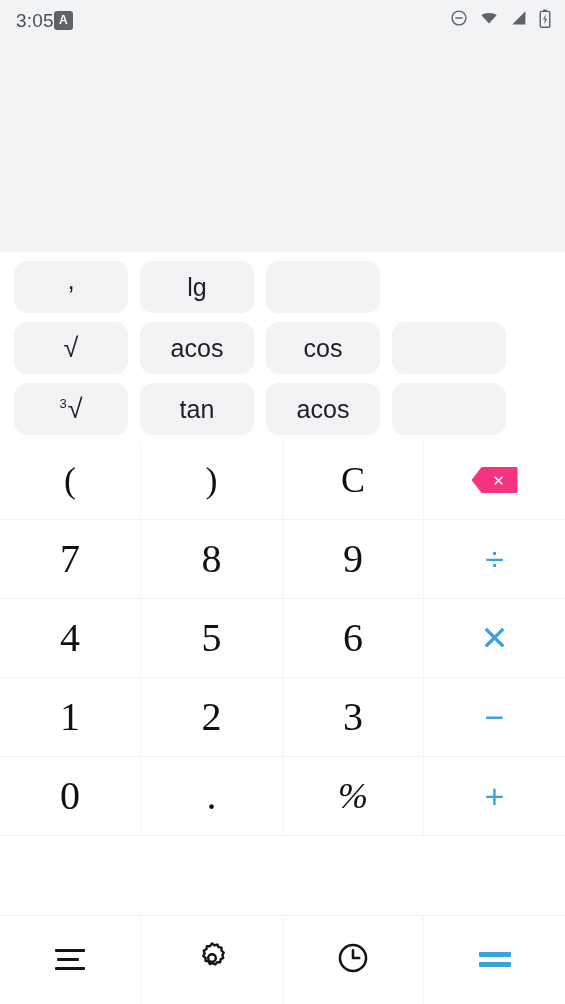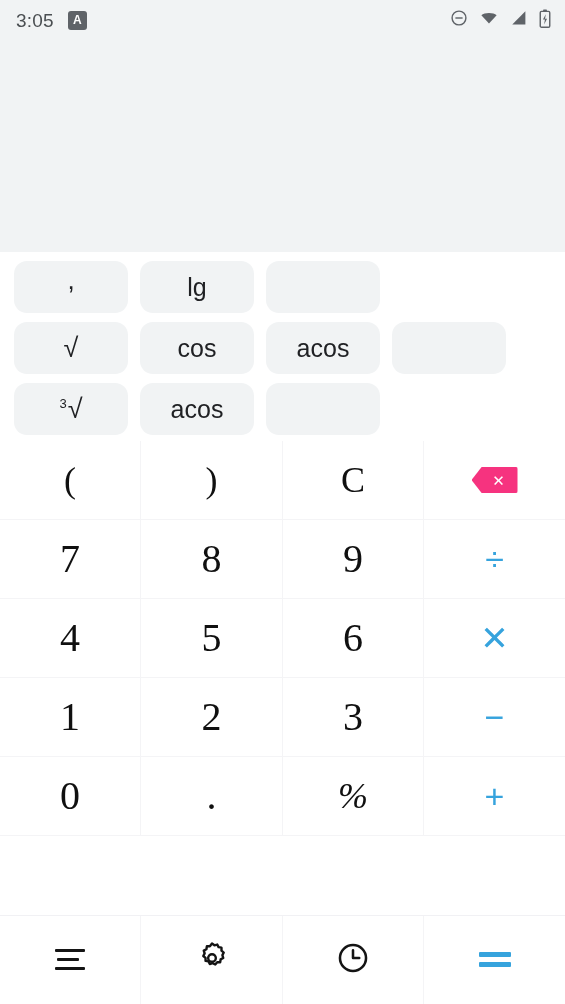--- a/index.html
+++ b/index.html
@@ -29,21 +29,21 @@
     align-items: center;
     padding: 0 14px 0 16px;
     flex: 0 0 40px;
   }
   .status-time {
     font-size: 19px;
     color: #4b4f52;
     letter-spacing: .2px;
     line-height: 1;
   }
-  .status-left { display: flex; align-items: flex-end; gap: 14px; }
+  .status-left { display: flex; align-items: flex-end; }
   .status-right { margin-left: auto; display: flex; align-items: center; gap: 11px; }
 
   .app-badge {
     width: 19px; height: 19px;
     border-radius: 3px;
     background: #5f6368;
     color: #ffffff;
     font-size: 12px;
     font-weight: bold;
     display: flex;
@@ -275,32 +275,33 @@
         <button class="chip">lg</button>
         <button class="chip"></button>
       </div>
 
       <div class="sci-row">
         <button class="chip">
           <span class="sqrt-wrap">
             <span class="radical">√</span>
           </span>
         </button>
+        <button class="chip">acos</button>
         <button class="chip">cos</button>
-        <button class="chip">acos</button>
         <button class="chip"></button>
       </div>
 
       <div class="sci-row">
         <button class="chip">
           <span class="sqrt-wrap">
             <span class="sup">3</span>
             <span class="radical">√</span>
           </span>
         </button>
+        <button class="chip">tan</button>
         <button class="chip">acos</button>
         <button class="chip"></button>
       </div>
 
     </div>
   </div>
 
   <div class="keypad">
 
     <div class="key paren row-top">(</div>

